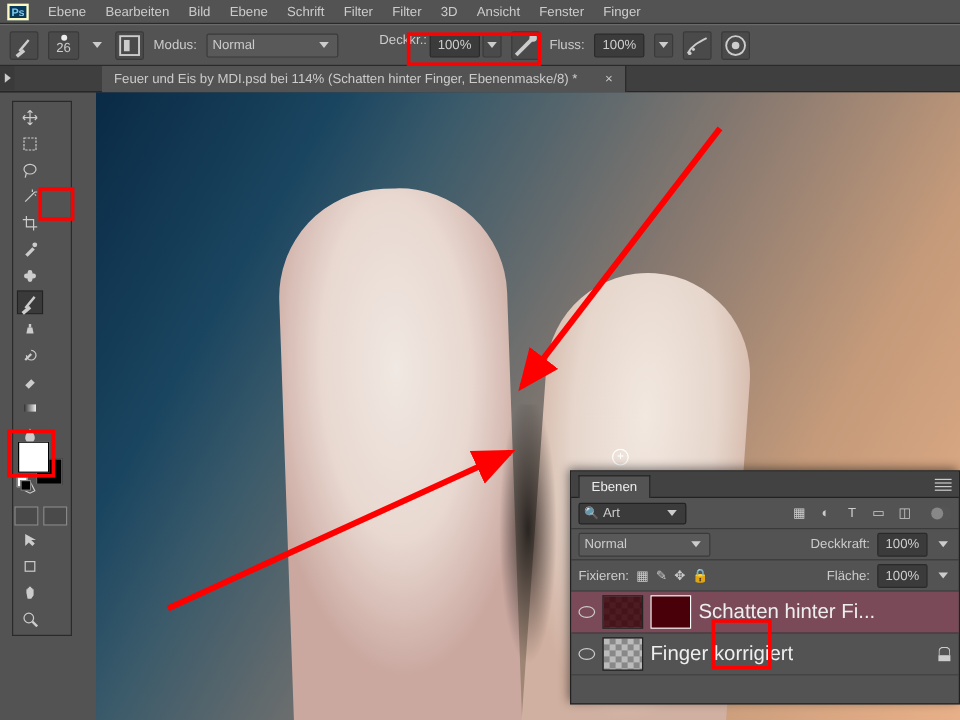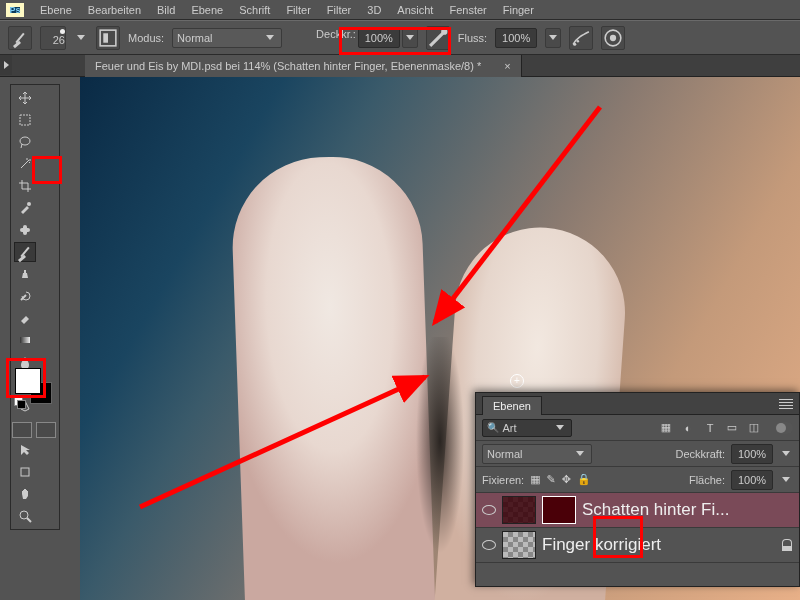--- a/index.html
+++ b/index.html
@@ -1,25 +1,25 @@
 <!DOCTYPE html>
 <html><head>
 <meta charset="utf-8">
 <style>
   *{box-sizing:border-box;margin:0;padding:0;font-family:"Segoe UI",Tahoma,sans-serif;font-size:11px;color:#ccc;user-select:none}
   body{background:#535353;width:800px;height:600px;overflow:hidden;position:relative}
   .menubar{height:20px;background:#535353;display:flex;align-items:center;padding:0 6px;gap:16px;border-bottom:1px solid #2a2a2a}
-  .menubar .ps{width:18px;height:14px;background:#0a3a5a;border:4px solid #fef9c3;display:flex;align-items:center;justify-content:center;font-size:9px;font-weight:bold;color:#7ecdf2}
+  .menubar .ps{width:18px;height:14px;background:#0a3a5a;border:2px solid #fef9c3;display:flex;align-items:center;justify-content:center;font-size:9px;font-weight:bold;color:#7ecdf2}
   .menubar span{font-size:11px;cursor:default}
   .optbar{height:35px;background:#535353;border-top:1px solid #6a6a6a;border-bottom:1px solid #2a2a2a;display:flex;align-items:center;padding:0 8px;gap:8px}
   .tile{width:24px;height:24px;border:1px solid #3a3a3a;background:#4a4a4a;display:flex;align-items:center;justify-content:center;border-radius:2px}
   .brush-ico{width:18px;height:18px;position:relative}
   .brush-ico:before{content:"";position:absolute;left:2px;top:14px;width:8px;height:3px;background:#ccc;transform:rotate(-40deg)}
   .brush-ico:after{content:"";position:absolute;left:8px;top:3px;width:2px;height:12px;background:#ccc;transform:rotate(40deg)}
-  .sizebox{display:flex;flex-direction:column;align-items:flex-end;justify-content:center;line-height:1;width:26px}
+  .sizebox{display:flex;flex-direction:column;align-items:center;justify-content:center;line-height:1;width:26px}
   .sizebox .dot{width:5px;height:5px;border-radius:50%;background:#eee;margin-bottom:1px}
   .dd{height:20px;background:#595959;border:1px solid #3a3a3a;display:flex;align-items:center;padding:0 4px;border-radius:2px}
   .dd .arr,.arr{width:14px;height:14px;display:flex;align-items:center;justify-content:center}
   .arr:after{content:"";border-left:4px solid transparent;border-right:4px solid transparent;border-top:5px solid #ccc}
   .lbl{font-size:11px;color:#ccc}
   .numbox{height:20px;background:#3b3b3b;border:1px solid #2a2a2a;min-width:42px;display:flex;align-items:center;justify-content:center;border-radius:2px}
   .fieldgrp{display:flex;gap:2px}
   .hlbox{border:3px solid #ff0000;position:absolute;pointer-events:none}
   .tabrow{height:22px;background:#3f3f3f;display:flex;align-items:center;padding-left:85px;border-bottom:1px solid #222}
   .tab{height:22px;background:#535353;padding:0 10px;display:flex;align-items:center;gap:23px;border-right:1px solid #222;font-size:10px;color:#d8d8d8}

